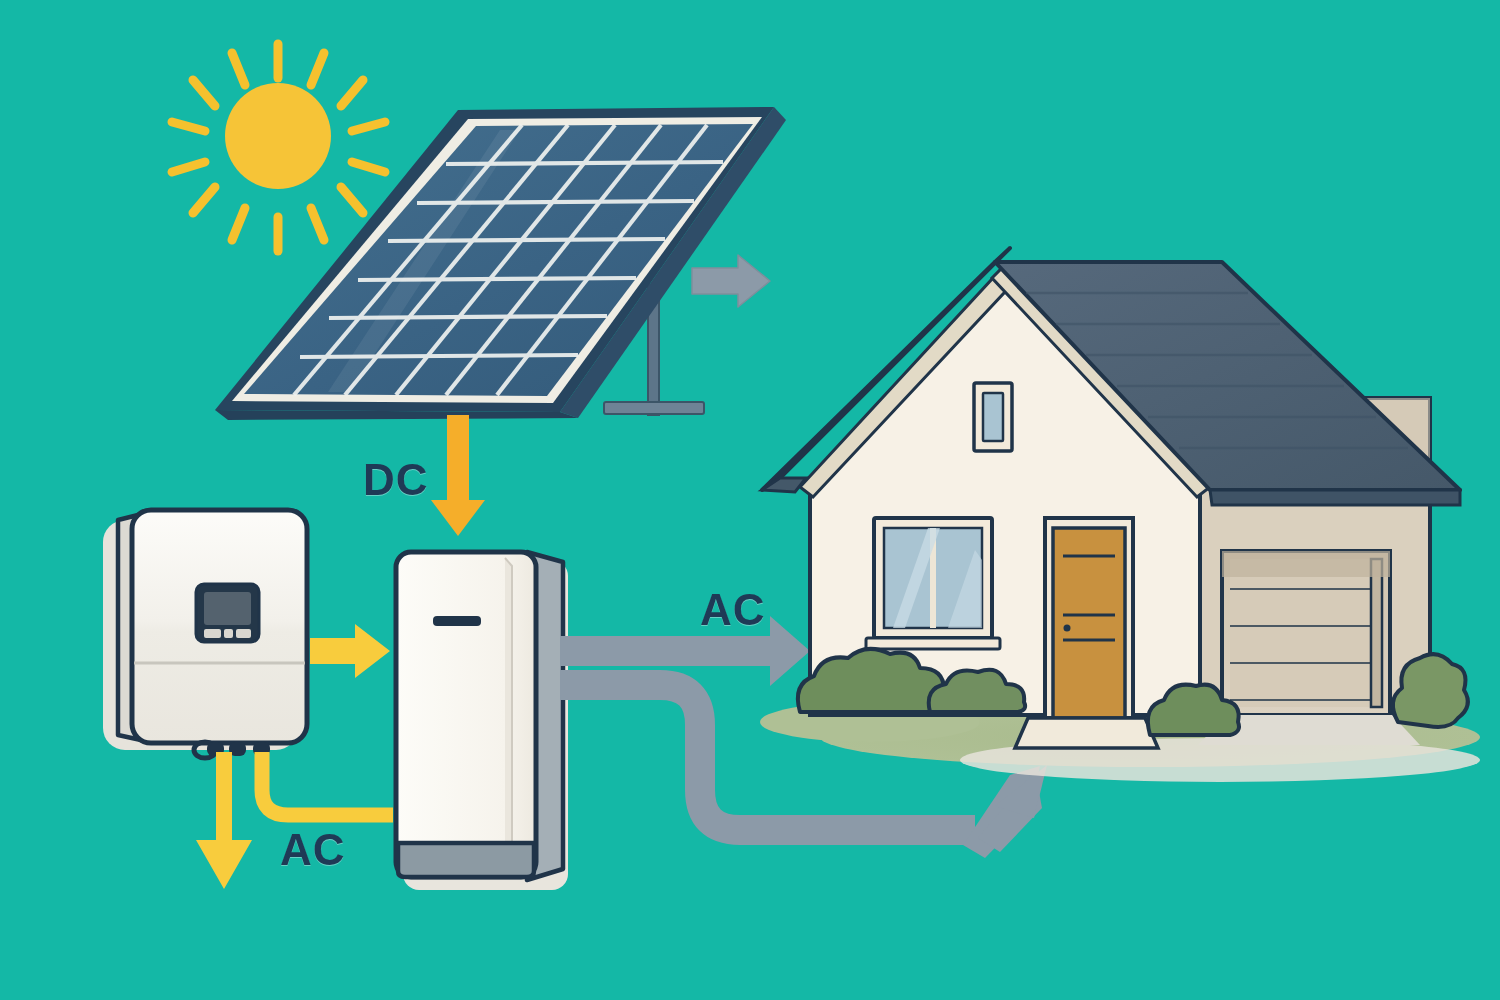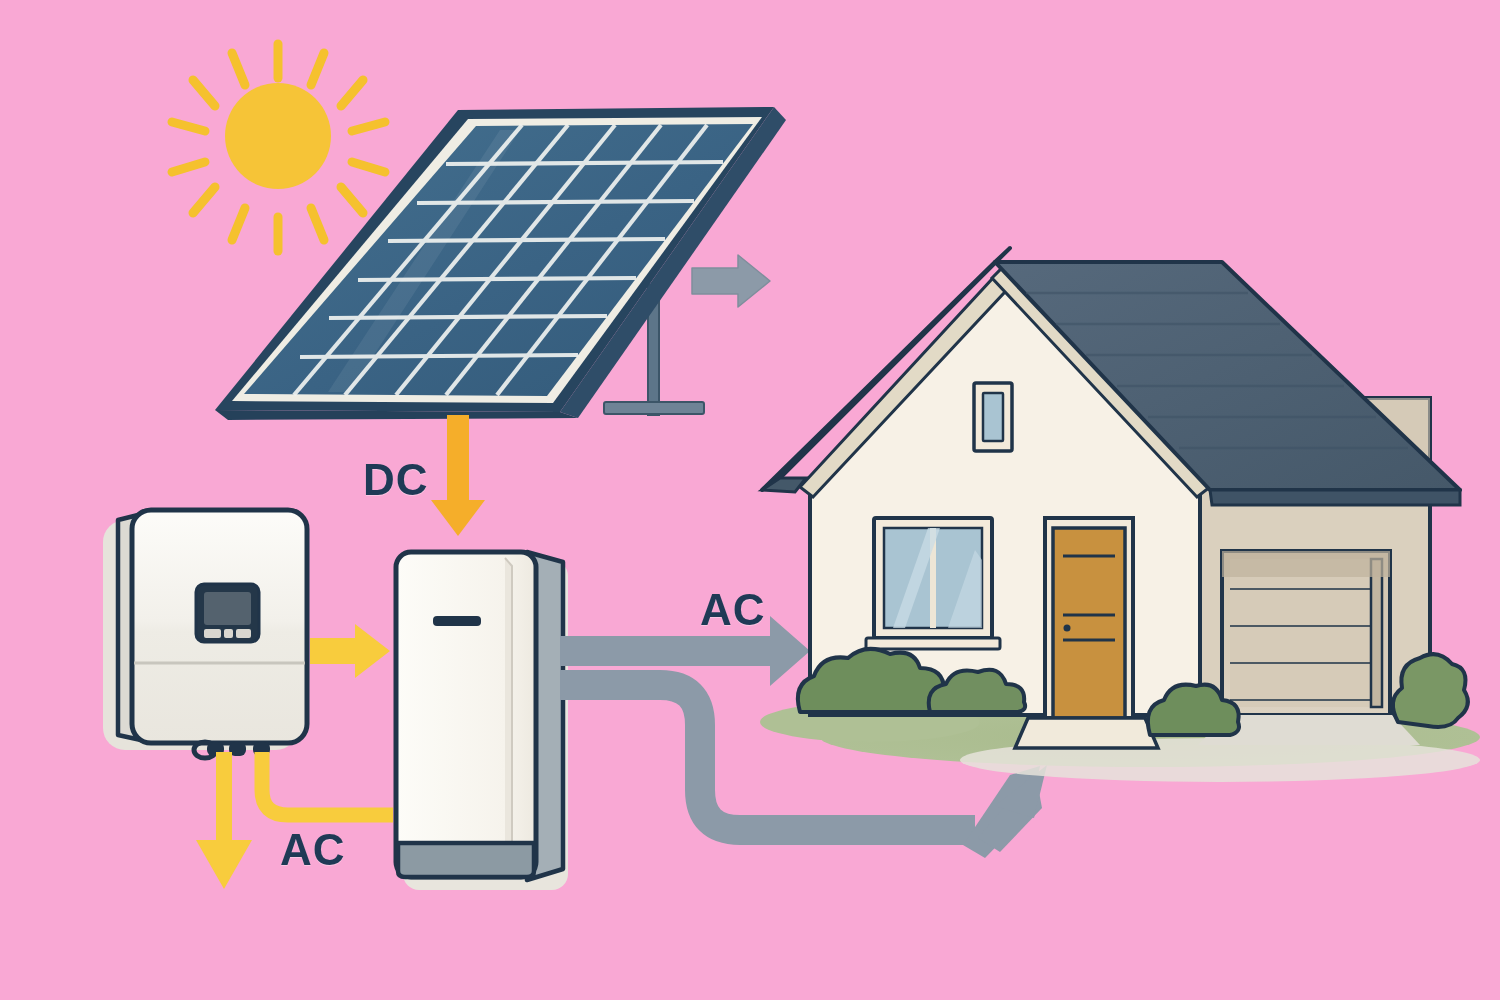--- a/index.html
+++ b/index.html
@@ -33,21 +33,21 @@
     user-select: none;
     text-shadow: 0 1px 0 rgba(255,255,255,0.35);
   }
   #label-dc { left: 363px; top: 455px; font-size: 44px; }
   #label-ac-main { left: 700px; top: 585px; font-size: 44px; }
   #label-ac-out { left: 280px; top: 825px; font-size: 44px; }
 </style>
 </head>
 <body>
 
-<div id="stage" style="background: #f9a8d4;">
+<div id="stage" style="background: #14b8a6;">
 
   <svg class="layer" viewBox="0 0 1500 1000" xmlns="http://www.w3.org/2000/svg">
     <defs>
       <linearGradient id="panelGrad" x1="0" y1="0" x2="1" y2="1">
         <stop offset="0%" stop-color="#44708F"></stop>
         <stop offset="55%" stop-color="#3A6384"></stop>
         <stop offset="100%" stop-color="#335A79"></stop>
       </linearGradient>
       <linearGradient id="invGrad" x1="0" y1="0" x2="0" y2="1">
         <stop offset="0%" stop-color="#FDFCF9"></stop>

